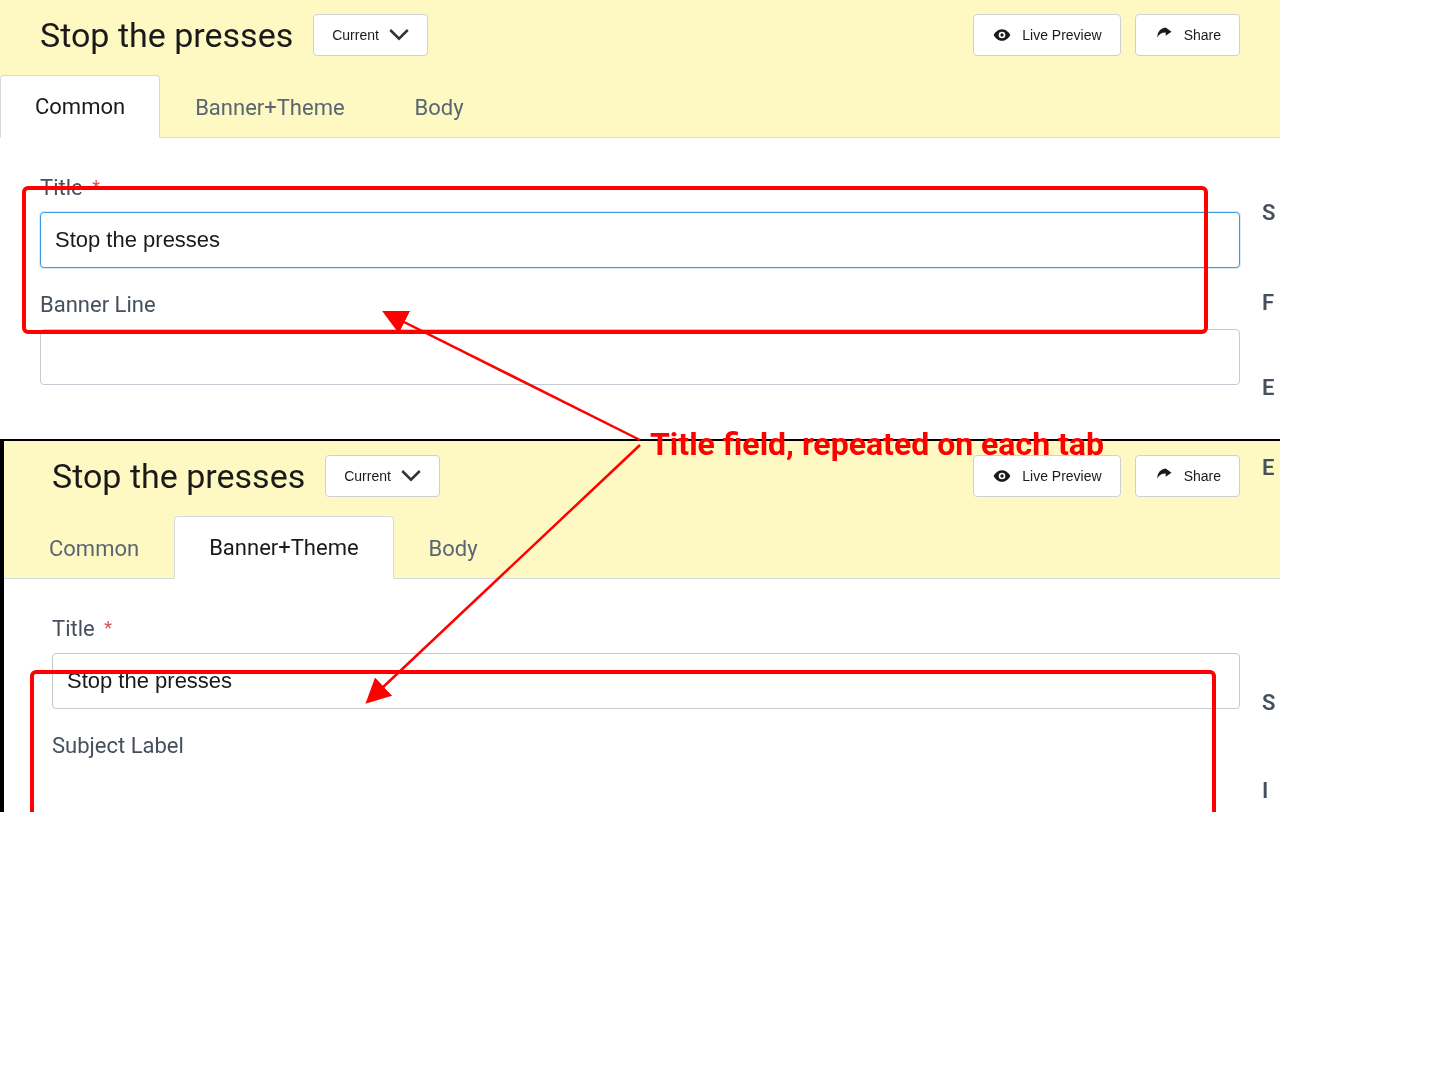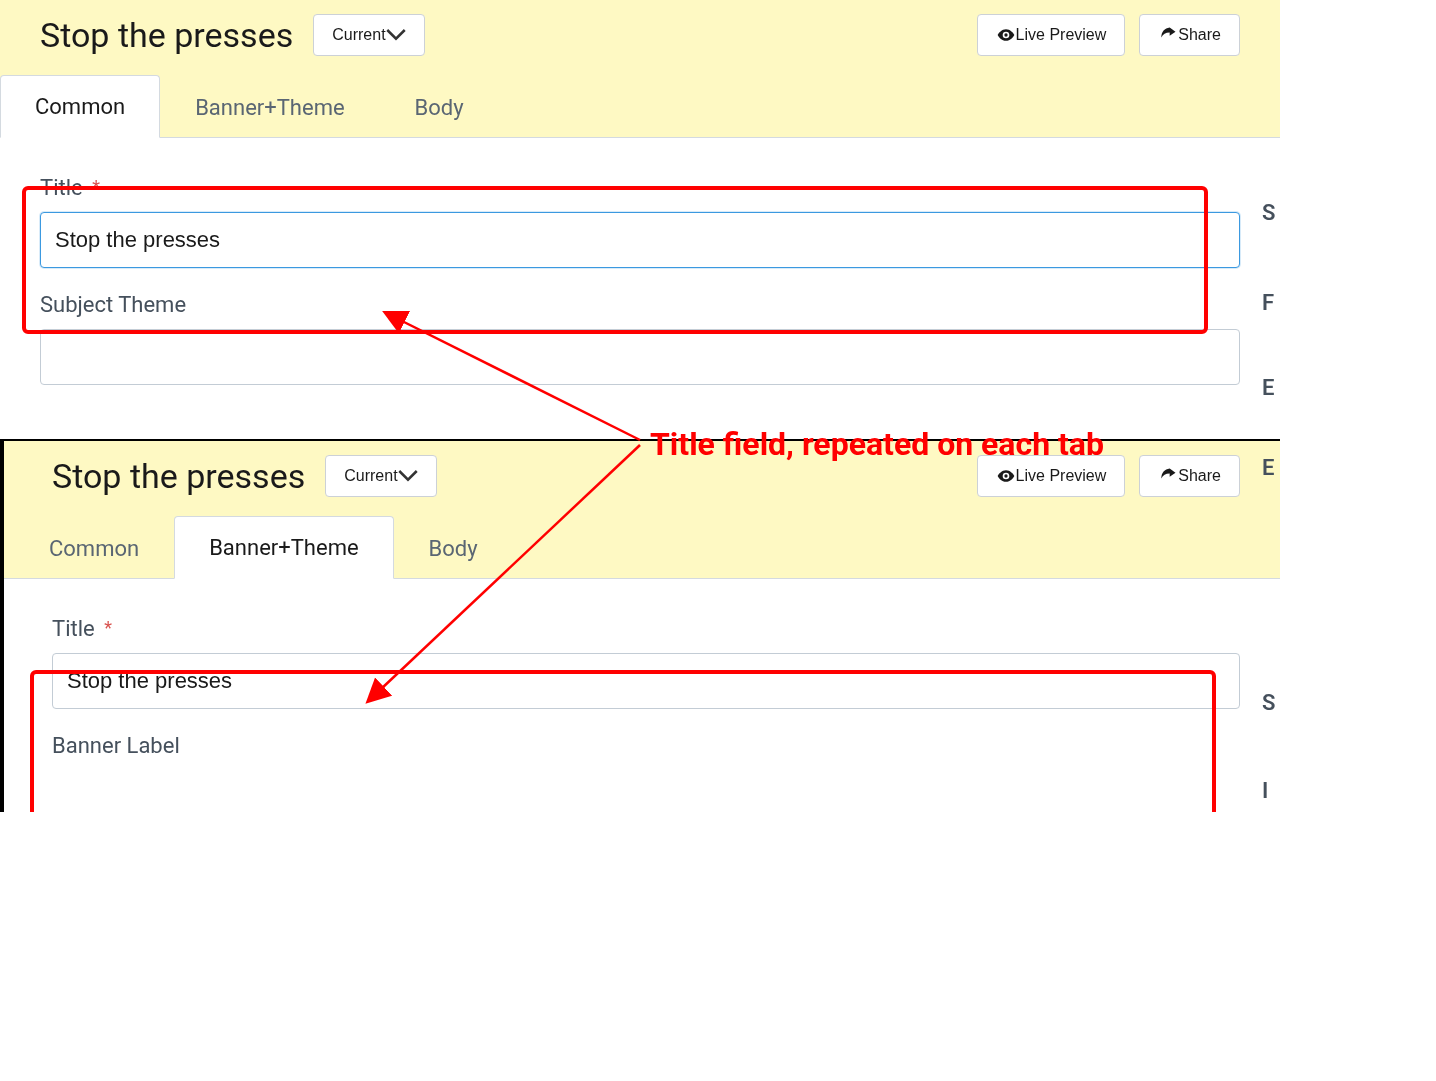--- a/index.html
+++ b/index.html
@@ -34,24 +34,25 @@
     margin-left: auto;
     display: flex;
     gap: 14px;
     align-items: flex-start;
   }
   .btn {
     background: #fff;
     border: 1px solid #ccd1d7;
     border-radius: 4px;
     padding: 10px 18px;
-    font-size: 16px;
+    font-size: 14px;
     color: #1a1a1a;
     display: inline-flex;
     align-items: center;
+    gap: 10px;
     cursor: pointer;
   }
   .btn svg { width: 20px; height: 20px; fill: #1a1a1a; }
   .tabs {
     display: flex;
     align-items: flex-end;
     padding: 0 0 0 0;
     height: 68px;
     border-bottom: 1px solid #d4dae0;
     text-align: center;
@@ -180,21 +181,21 @@
 
     <div class="panel">
       <div class="field">
         <label class="field-label">
           <span>Title</span>
           <span class="required-mark">*</span>
         </label>
         <input type="text" class="text-input focused" value="Stop the presses" style="">
       </div>
       <div class="field">
-        <label class="field-label">Subject Theme</label>
+        <label class="field-label">Banner Line</label>
         <input type="text" class="text-input" value="" style="">
       </div>
     </div>
   </div>
 
   <div class="editor2-wrap">
     <div class="editor editor2">
       <div class="editor-header">
         <div class="page-title">Stop the presses</div>
         <button class="btn">
@@ -227,21 +228,21 @@
 
       <div class="panel">
         <div class="field">
           <label class="field-label">
             <span>Title</span>
             <span class="required-mark">*</span>
           </label>
           <input type="text" class="text-input" value="Stop the presses" style="">
         </div>
         <div class="field">
-          <label class="field-label">Banner Label</label>
+          <label class="field-label">Subject Label</label>
         </div>
       </div>
     </div>
   </div>
 
   <div class="side-letters" style="top:200px">S</div>
   <div class="side-letters" style="top:290px">F</div>
   <div class="side-letters" style="top:375px">E</div>
   <div class="side-letters" style="top:455px">E</div>
   <div class="side-letters" style="top:690px">S</div>

